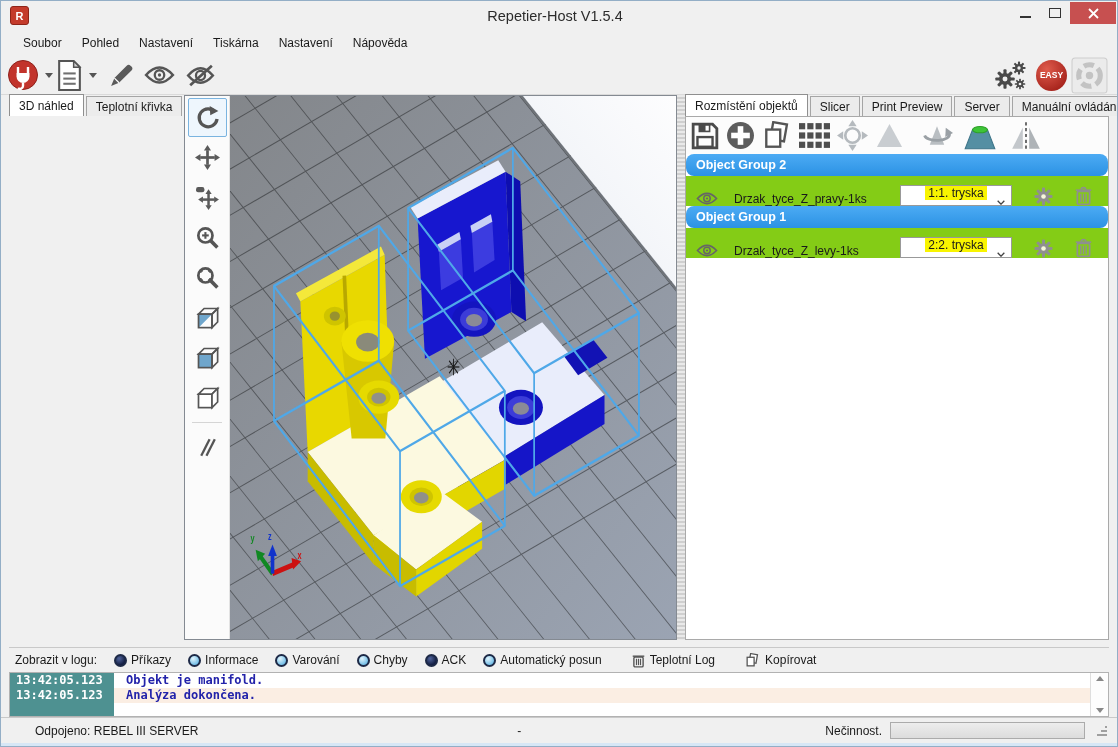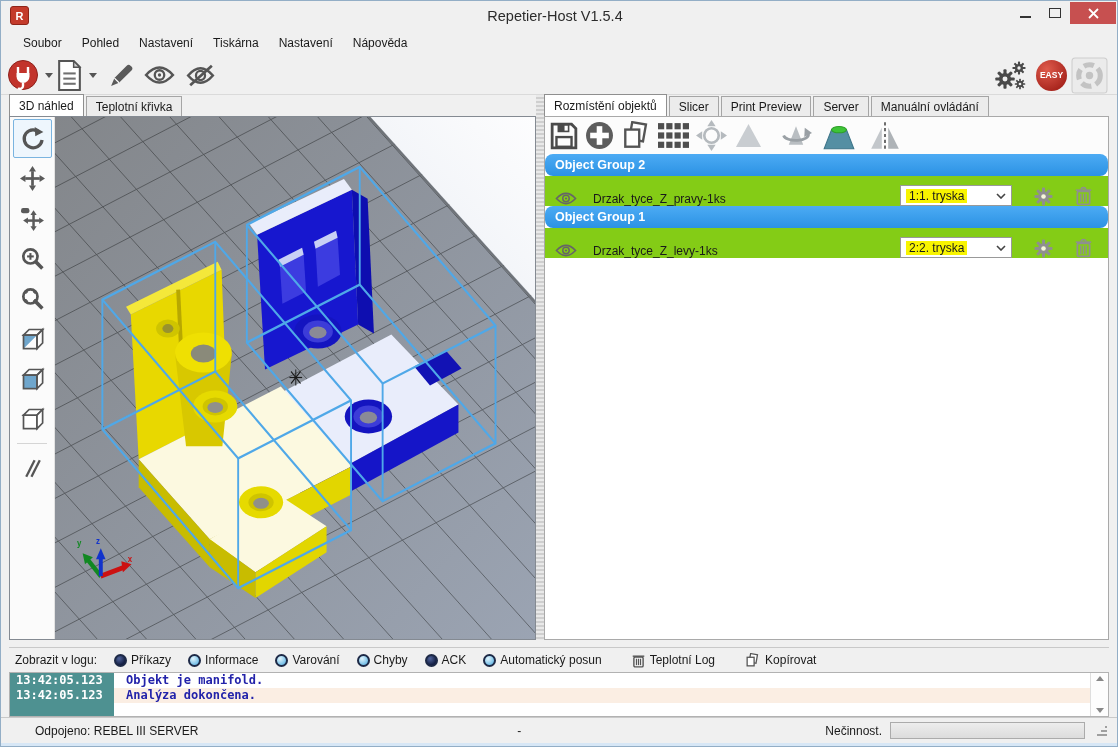--- a/index.html
+++ b/index.html
@@ -18,21 +18,21 @@
   
   .menubar{height:26px;display:flex;align-items:center;padding-left:12px;}
   .menu-item{padding:4px 10px;}
   .toolbar{height:38px;display:flex;align-items:center;padding:0 6px;border-bottom:1px solid #dadada;}
   .tbtn{display:flex;align-items:center;margin-right:3px;}
   .caret{width:0;height:0;border-left:4px solid transparent;border-right:4px solid transparent;border-top:5px solid #555;margin:0 3px;}
   .easy{width:31px;height:31px;border-radius:50%;background:radial-gradient(circle at 35% 30%,#df5b4c,#a8251d 75%);
     color:#fff;font-size:8.5px;font-weight:bold;display:flex;align-items:center;justify-content:center;margin:0 4px;}
   
   .main{display:flex;padding:0 8px;height:545px;}
-  .left-col{width:527px;display:flex;flex-direction:column;}
+  .left-col{width:668px;display:flex;flex-direction:row;}
   .tabs-row{height:21px;display:flex;align-items:flex-end;}
   .tab{height:19px;padding:0 9px;border:1px solid #a5a5a5;border-bottom:none;background:#ececec;
     display:flex;align-items:center;margin-right:2px;white-space:nowrap;}
   .tab.active{background:#fff;height:21px;position:relative;z-index:3;border-color:#8f8f8f;}
   .viewport{flex:1;border:1px solid #848a92;display:flex;overflow:hidden;background:#fff;}
   .view-strip{width:44px;background:#fbfbfb;display:flex;flex-direction:column;align-items:center;padding-top:2px;gap:1px;border-right:1px solid #e3e3e3;}
   .vbtn{width:37px;height:37px;display:flex;align-items:center;justify-content:center;border:1px solid transparent;border-radius:2px;}
   .vbtn.selected{border-color:#7ab4e0;background:#eef6fd;}
   .strip-sep{width:30px;border-top:1px solid #d5d5d5;margin:4px 0;}
   .canvas3d{flex:1;position:relative;}
@@ -40,21 +40,21 @@
   .splitter-v{width:8px;background:repeating-linear-gradient(180deg,#e9e9e9 0 2px,#cfcfcf 2px 4px);}
   
   .right-panel{flex:1;display:flex;flex-direction:column;min-width:0;}
   .rbody{flex:1;border:1px solid #a9a9a9;background:#fff;display:flex;flex-direction:column;overflow:hidden;}
   .obj-toolbar{height:37px;display:flex;align-items:center;gap:7px;padding:0 5px;background:#fcfcfc;}
   .group-header{height:22px;background:linear-gradient(#4cabf4,#2b92e4);color:#fff;font-weight:bold;
      display:flex;align-items:center;padding:0 10px;font-size:12.5px;border-radius:8px;}
   .obj-row{height:30px;background:#84cc16;display:flex;align-items:flex-end;padding:0 10px;}
   .row-name{margin-left:16px;}
   .dropdown{margin-left:auto;width:112px;height:21px;border:1px solid #999;background:#fff;
-     display:flex;align-items:center;padding:0 5px;box-sizing:border-box;}
+     display:flex;align-items:center;padding:0 5px;box-sizing:border-box;flex-direction:column;}
   .dd-text{background:#f8f400;padding:0 3px;white-space:nowrap;}
   .row-gear{margin-left:22px;}
   .row-trash{margin-left:22px;margin-right:6px;}
   
   .gap-h{height:7px;}
   .log-wrap{padding:0 8px;}
   .log-toolbar{height:24px;display:flex;align-items:center;border-top:1px solid #c9c9c9;background:#f0f0f0;padding:0 6px;}
   .toggle{display:flex;align-items:center;gap:4px;margin-left:17px;}
   .tg{width:13px;height:13px;border-radius:50%;border:2px solid #1d2946;box-sizing:border-box;}
   .tg.on{background:radial-gradient(circle at 35% 30%,#51659c,#141f45 72%);}

